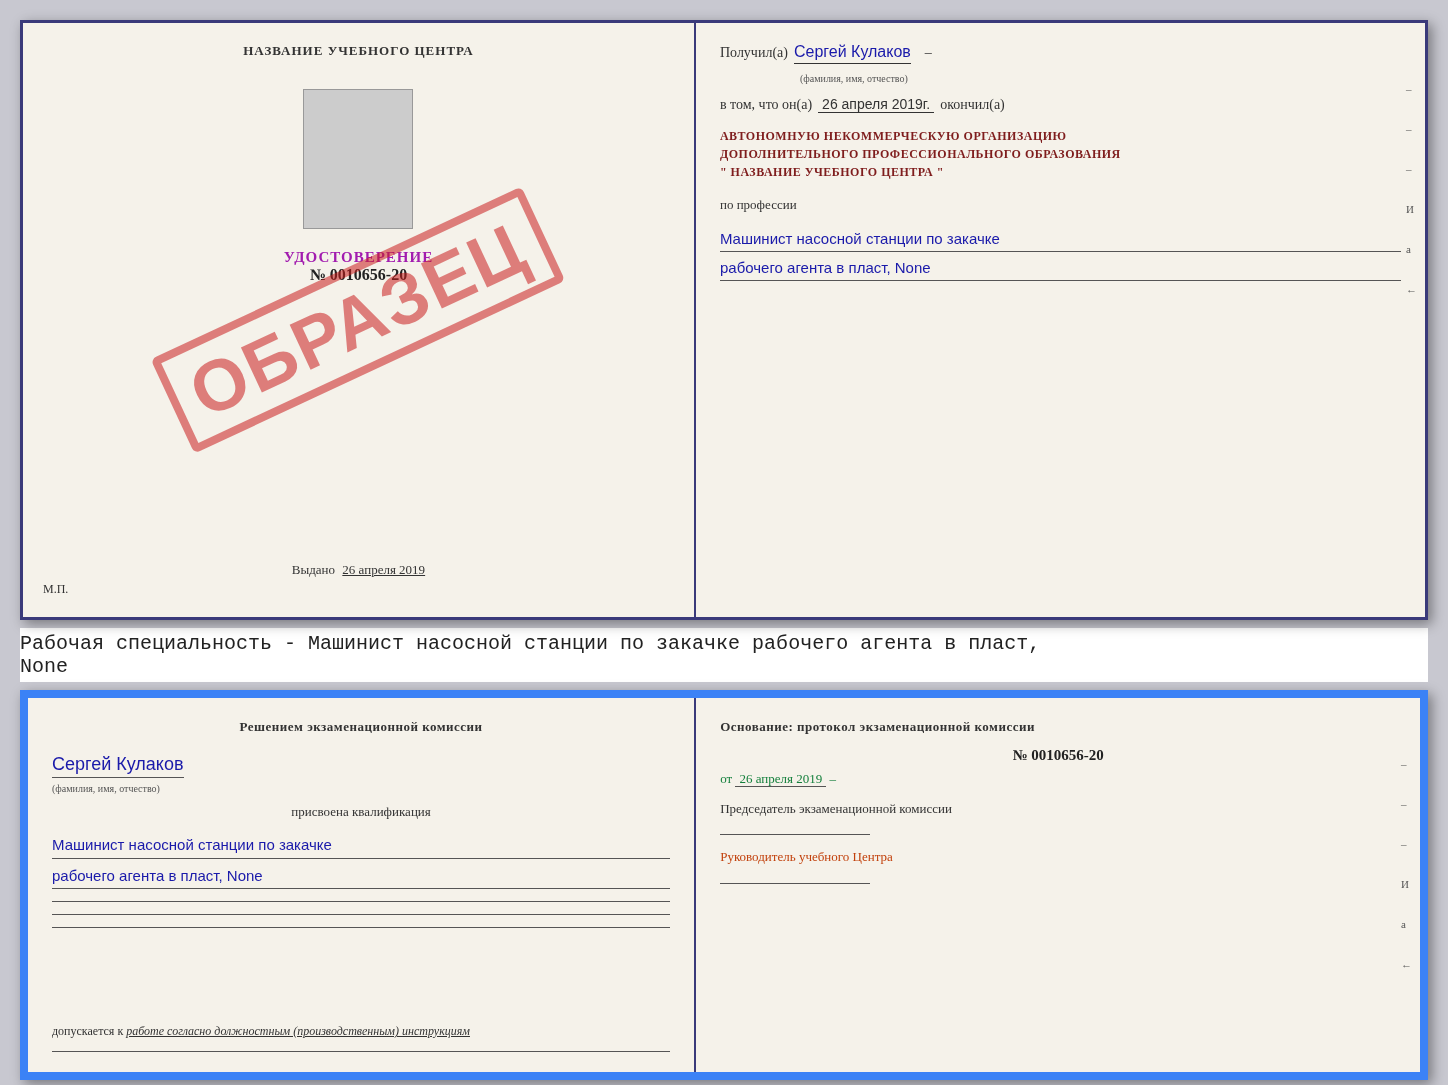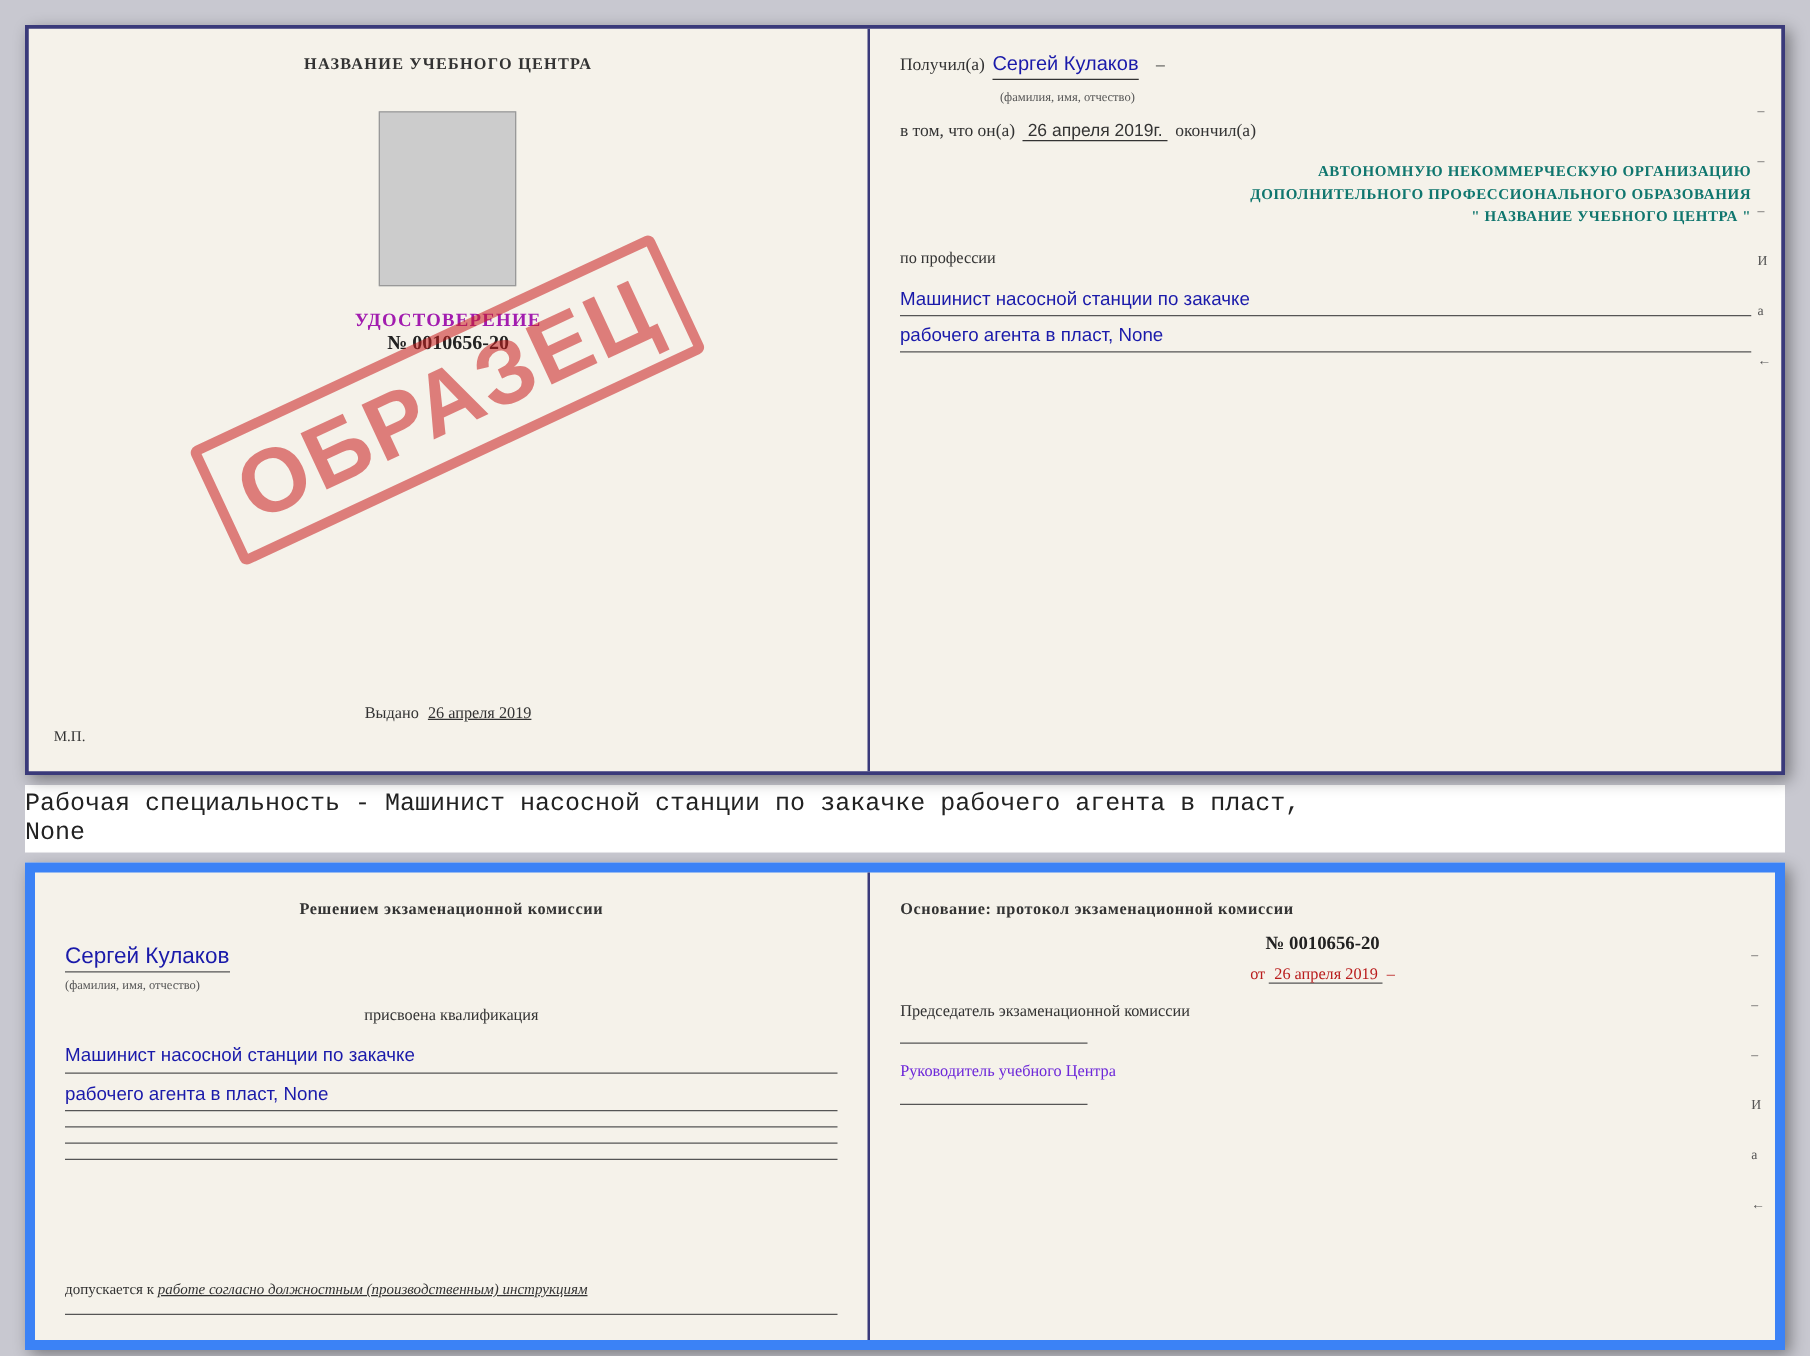--- a/index.html
+++ b/index.html
@@ -151,25 +151,25 @@
       border-bottom: 1px solid #333;
       padding: 0 4px;
     }
 
     .org-block {
       margin-top: 4px;
     }
     .org-text {
       font-size: 12px;
       font-weight: bold;
-      text-align: right;
+      text-align: left;
       text-transform: uppercase;
       letter-spacing: 0.5px;
       line-height: 1.5;
-      color: #0f766e;
+      color: #7f1d1d;
     }
 
     .po-professii {
       font-size: 13px;
       color: #333;
       margin-top: 6px;
     }
     .profession-handwritten {
       font-family: 'Comic Sans MS', cursive, sans-serif;
       font-size: 15px;
@@ -297,22 +297,22 @@
     .protocol-num {
       font-size: 15px;
       font-weight: bold;
       text-align: center;
       color: #222;
       margin-top: 8px;
     }
 
     .protocol-date {
       font-size: 13px;
-      text-align: center;
-      color: #b91c1c;
+      text-align: left;
+      color: #15803d;
       margin-top: 4px;
     }
 
     .predsedatel-block {
       margin-top: 10px;
     }
     .predsedatel-text {
       font-size: 13px;
       color: #333;
       line-height: 1.4;
@@ -321,21 +321,21 @@
       border-bottom: 1px solid #555;
       width: 150px;
       margin-top: 16px;
     }
 
     .rukovoditel-block {
       margin-top: 10px;
     }
     .rukovoditel-text {
       font-size: 13px;
-      color: #6d28d9;
+      color: #c2410c;
       line-height: 1.4;
     }
 
     .right-side-lines-bottom {
       position: absolute;
       right: 8px;
       top: 60px;
       display: flex;
       flex-direction: column;
       gap: 28px;

